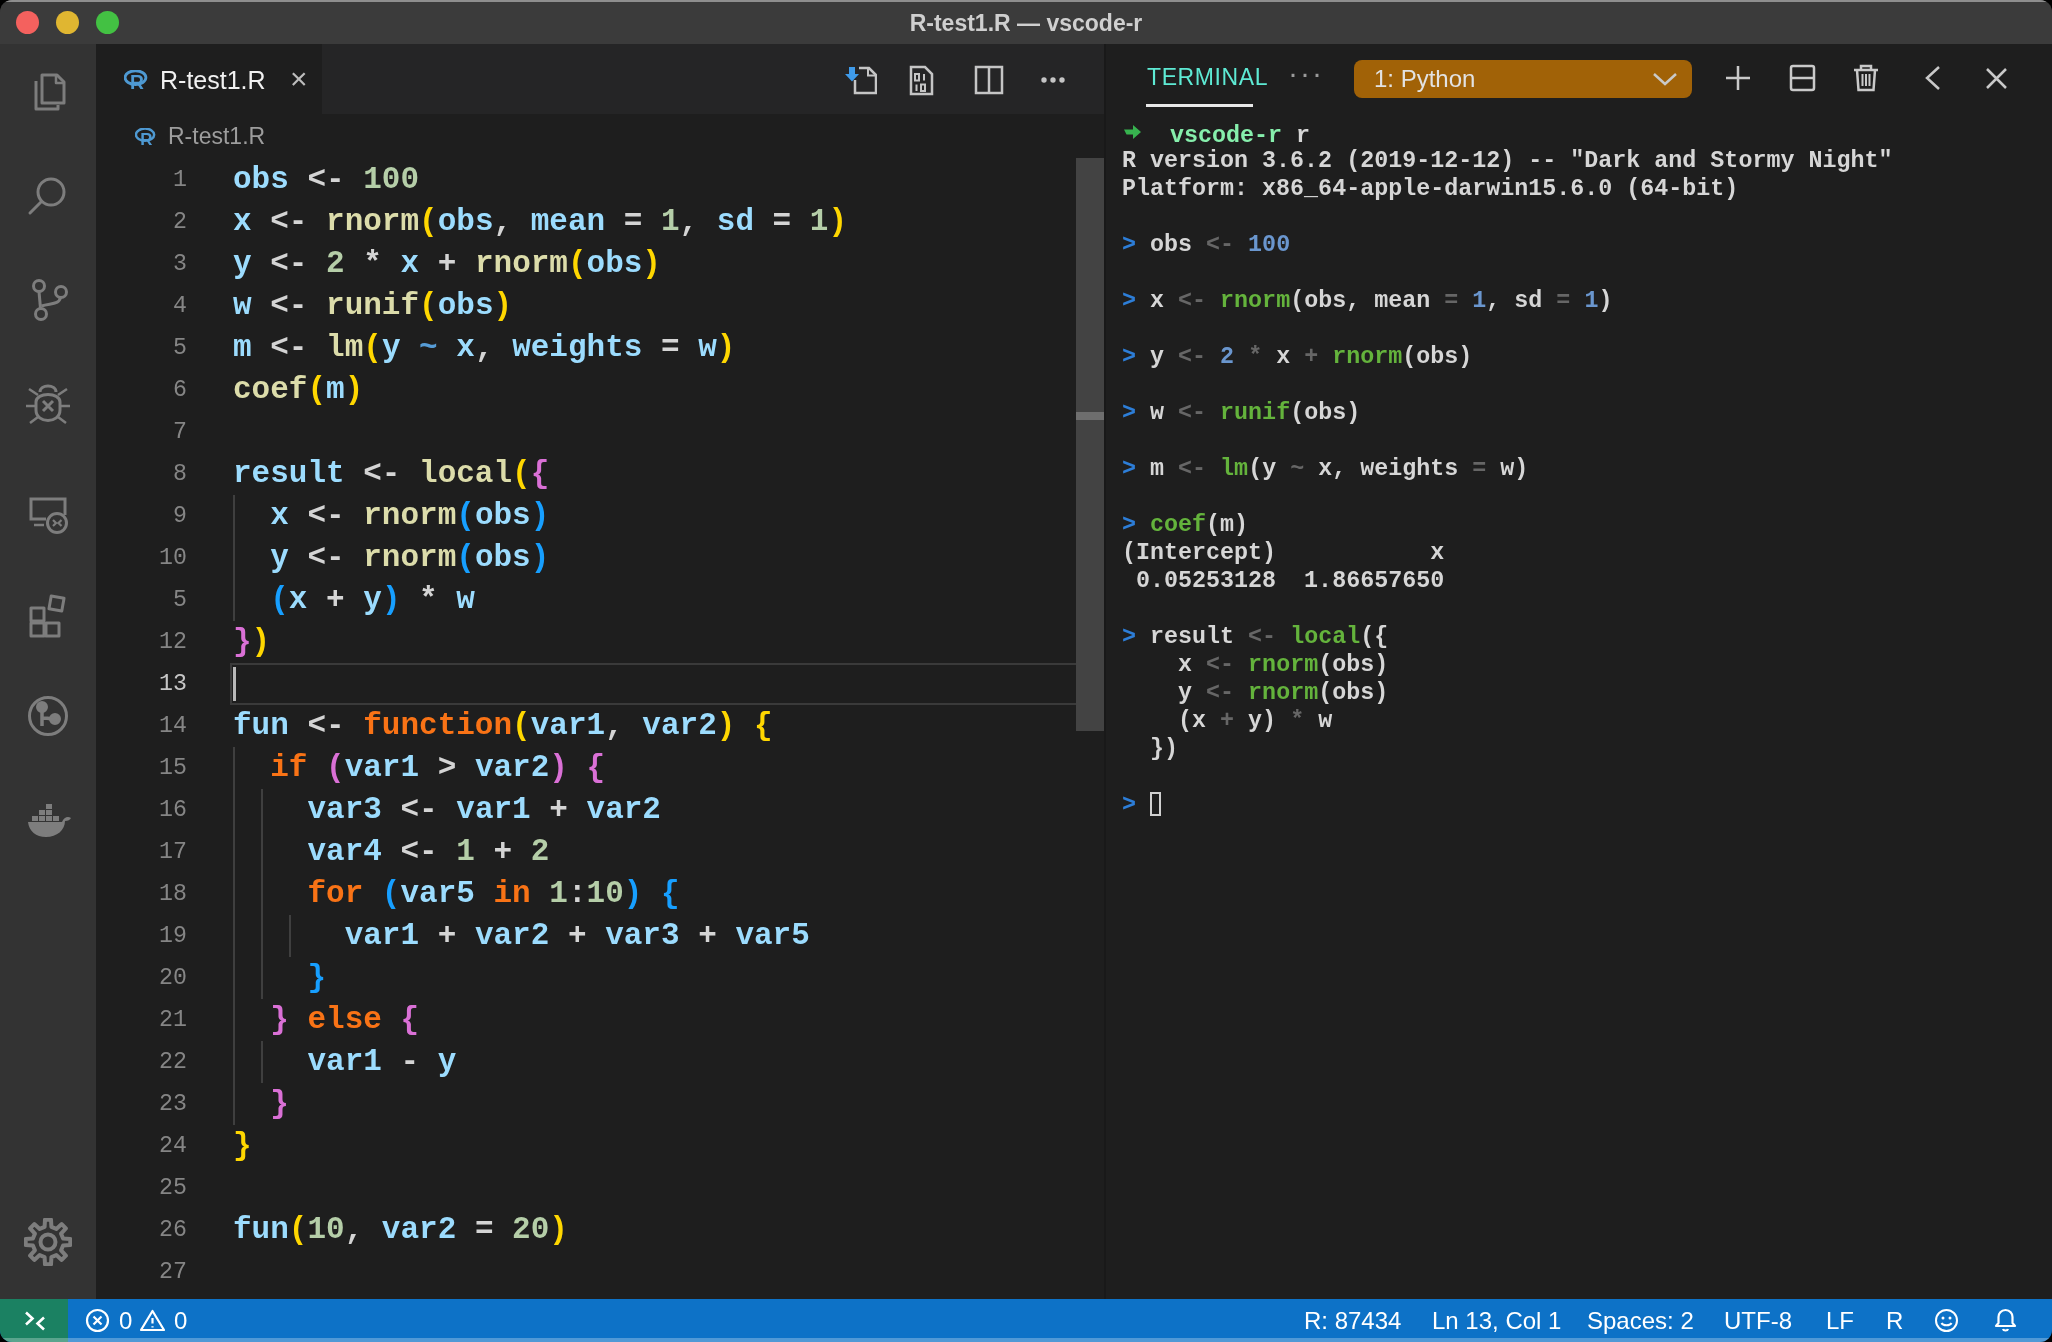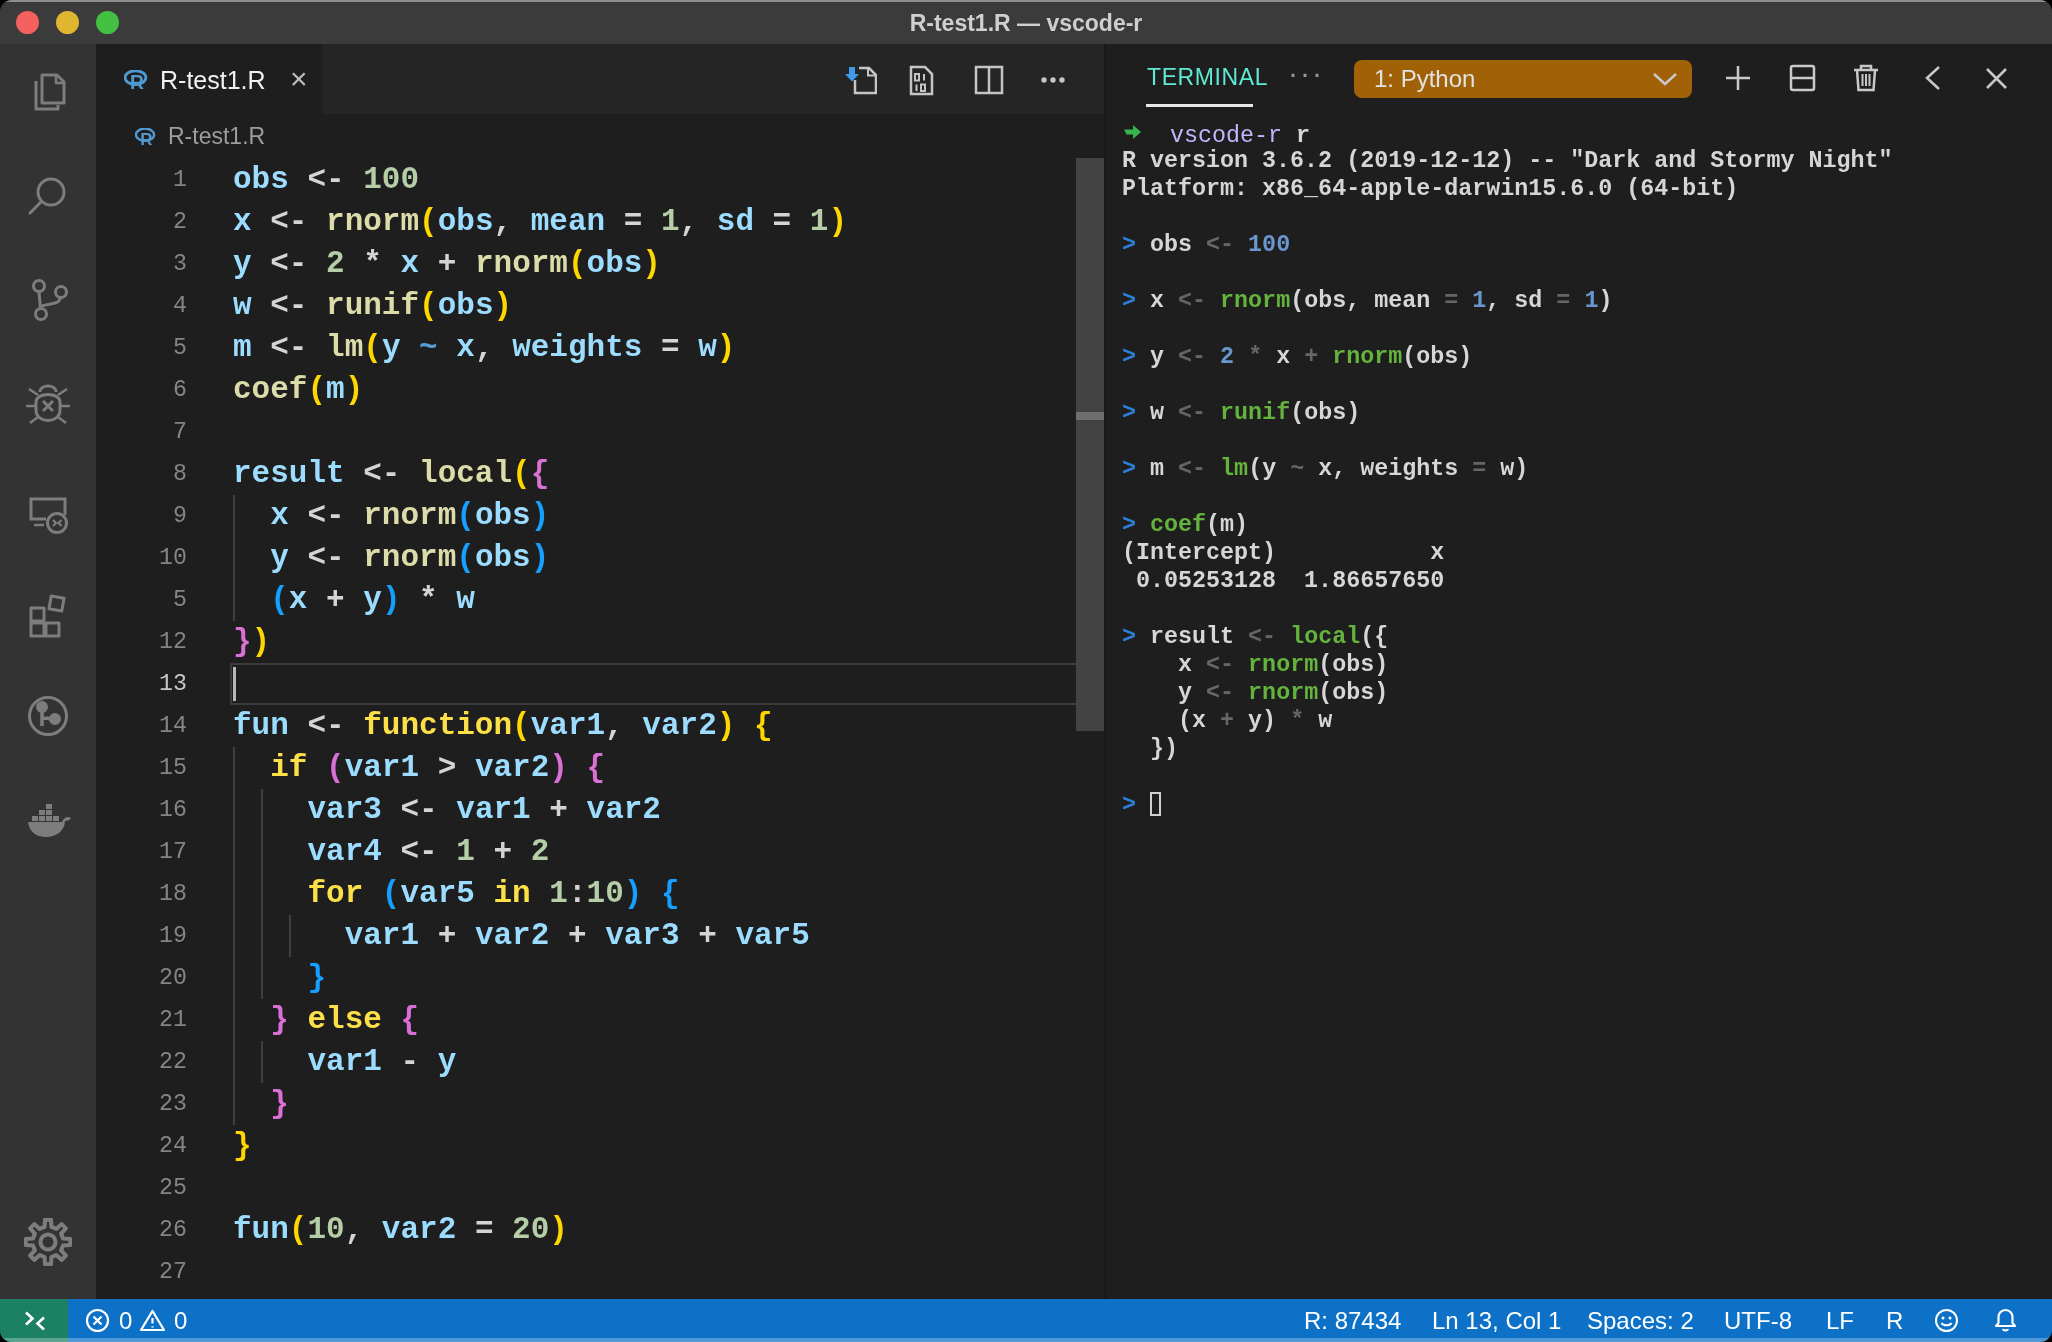--- a/index.html
+++ b/index.html
@@ -22,21 +22,21 @@
 .gl{height:42px;line-height:42px;}
 .gl.cur{color:#c6c6c6;}
 #code{left:233px;top:159px;font-family:"Liberation Mono",monospace;font-size:31px;white-space:pre;font-weight:700;}
 .cl{height:42px;line-height:42px;}
 .cl i{font-style:normal;}
 i.w{color:#d4d4d4;}
 i.v{color:#9CDCFE;}
 i.o{color:#D4D4D4;}
 i.n{color:#B5CEA8;}
 i.f{color:#DCDCAA;}
-i.k{color:#fde047;}
+i.k{color:#f97316;}
 i.b{color:#569CD6;}
 i.g1{color:#FFD700;}
 i.g2{color:#DA70D6;}
 i.g3{color:#179FFF;}
 
 .guide{position:absolute;width:2px;background:#3f3f3f;}
 #curline{left:230px;top:663px;width:875px;height:42px;border:2px solid #3a3a3a;}
 #caret{left:233px;top:667px;width:3px;height:34px;background:#b8b8b8;}
 #scroll{left:1076px;top:158px;width:28px;height:573px;background:#434343;}
 #scrollmark{left:1076px;top:412px;width:28px;height:8px;background:#6e6e6e;}
@@ -47,21 +47,21 @@
 #dropdown{left:1354px;top:60px;width:338px;height:38px;background:#a16207;border-radius:8px;color:#e2e2e2;font-size:24px;line-height:38px;padding-left:20px;}
 
 #term{left:1122px;top:119px;font-family:"Liberation Mono",monospace;font-size:23.35px;white-space:pre;font-weight:700;}
 .tl{height:28px;line-height:28px;}
 .tl i{font-style:normal;}
 i.t{color:#d6d6d6;}
 i.p{color:#2d7ed8;font-weight:700;}
 i.d{color:#666666;}
 i.nb{color:#6a96ce;}
 i.fg{color:#64b33c;}
-i.cy{color:#c4b5fd;font-weight:400;margin-top:44px;}
+i.cy{color:#86efac;font-weight:700;margin-top:44px;}
 .zarrow{display:inline-block;vertical-align:-5px;}
 .tcur{display:inline-block;width:11px;height:24px;border:2px solid #d0d0d0;vertical-align:-5px;}
 
 #status{left:0;top:1299px;width:2052px;height:43px;background:#0d72c7;color:#fff;font-size:24px;}
 #remote{position:absolute;left:0;top:0;width:68px;height:43px;background:#1b8162;}
 .sitem{position:absolute;top:0;height:43px;line-height:44px;color:#fff;font-size:24px;}
 #statlight{left:0;top:1338px;width:2052px;height:4px;background:rgba(255,255,255,0.28);}
 svg{display:block;}
 </style></head><body>
 <div id="win">

